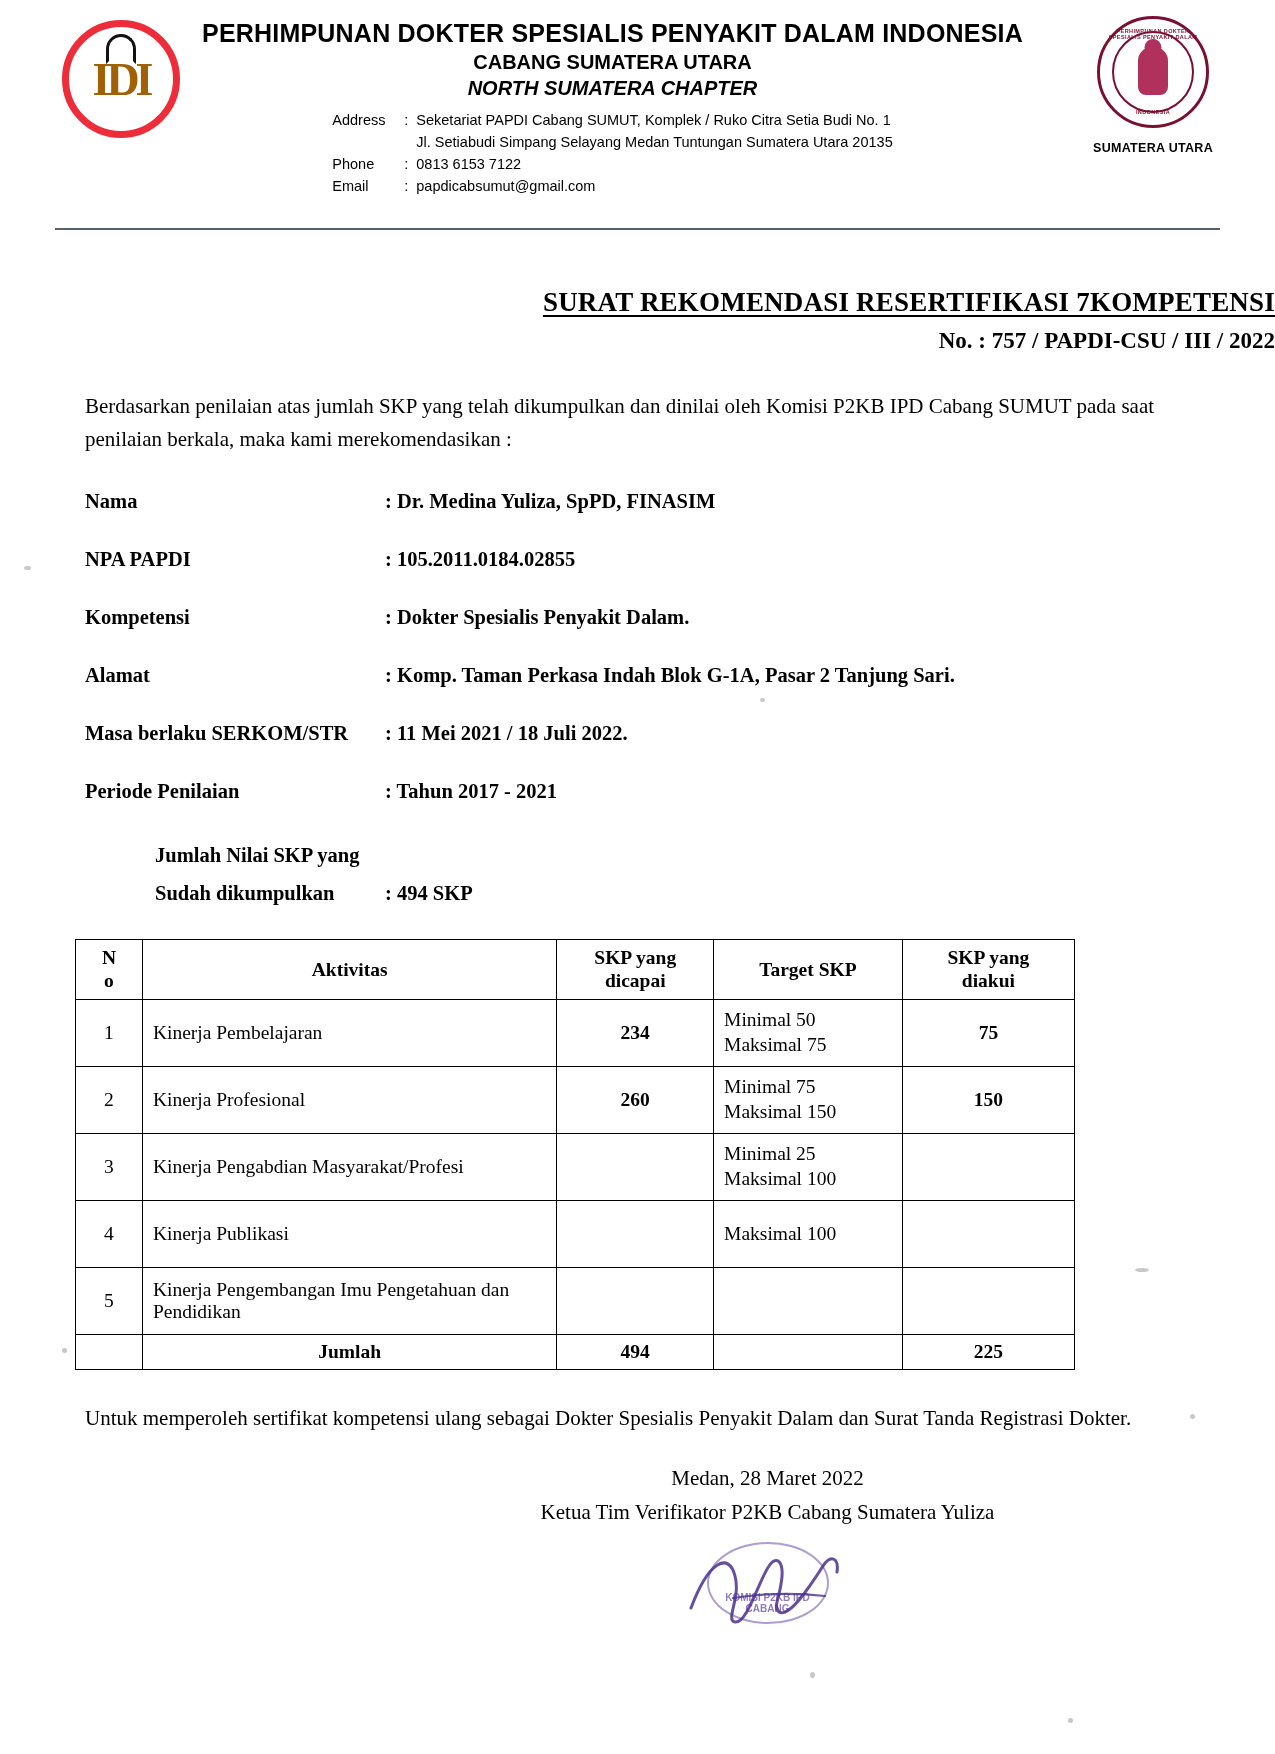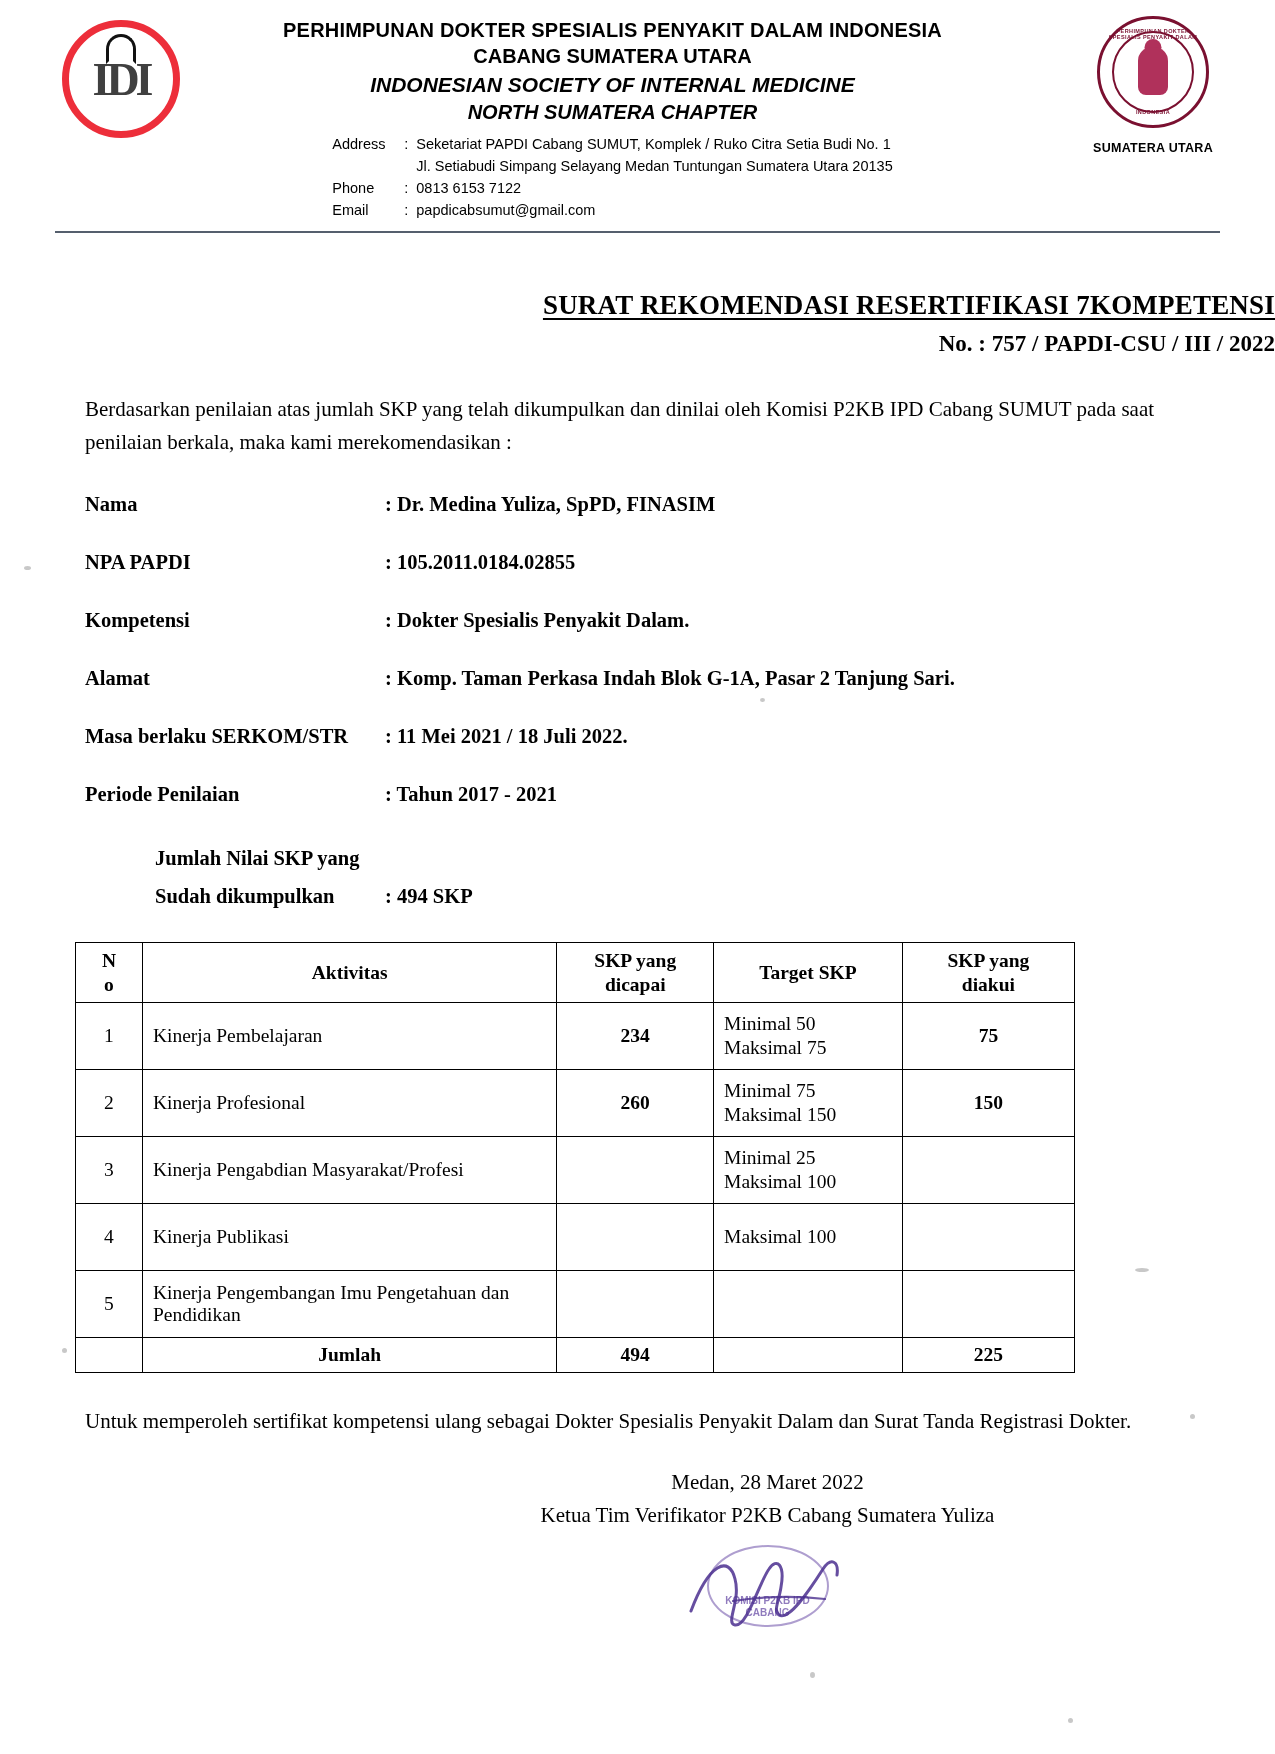--- a/index.html
+++ b/index.html
@@ -47,21 +47,21 @@
   }
   .logo-left .inner {
     position: absolute;
     left: 50%;
     top: 50%;
     transform: translate(-50%, -50%);
     font-family: "Liberation Serif", serif;
     font-weight: bold;
     font-size: 46px;
     letter-spacing: -4px;
-    color: #404040;
+    color: #a16207;
   }
   .logo-left .snake {
     position: absolute;
     left: 50%;
     top: 14px;
     transform: translateX(-50%);
     width: 24px;
     height: 24px;
     border: 3px solid #111;
     border-radius: 50% 50% 0 0;
@@ -69,21 +69,21 @@
   }
 
   .header-text {
     text-align: center;
     padding-left: 60px;
     padding-right: 110px;
   }
   .h-line1 {
     font-family: "Liberation Sans", sans-serif;
     font-weight: bold;
-    font-size: 20px;
+    font-size: 25px;
     letter-spacing: 0.2px;
     line-height: 1.25;
   }
   .h-line2 {
     font-family: "Liberation Sans", sans-serif;
     font-weight: bold;
     font-size: 20px;
     line-height: 1.3;
   }
   .h-line3 {
@@ -361,21 +361,20 @@
 
     <div class="logo-left">
       <div class="ring"></div>
       <div class="snake"></div>
       <div class="inner">IDI</div>
     </div>
 
     <div class="header-text">
       <div class="h-line1">PERHIMPUNAN DOKTER SPESIALIS PENYAKIT DALAM INDONESIA</div>
       <div class="h-line2">CABANG SUMATERA UTARA</div>
-      <div class="h-line3">INDONESIAN SOCIETY OF INTERNAL MEDICINE</div>
       <div class="h-line4">NORTH SUMATERA CHAPTER</div>
 
       <div class="contact">
         <div class="contact-inner">
           <div class="contact-row">
             <span class="contact-label">Address</span>
             <span class="contact-colon">:</span>
             <span class="contact-val">Seketariat PAPDI Cabang SUMUT, Komplek / Ruko Citra Setia Budi No. 1</span>
           </div>
           <div class="contact-row">

